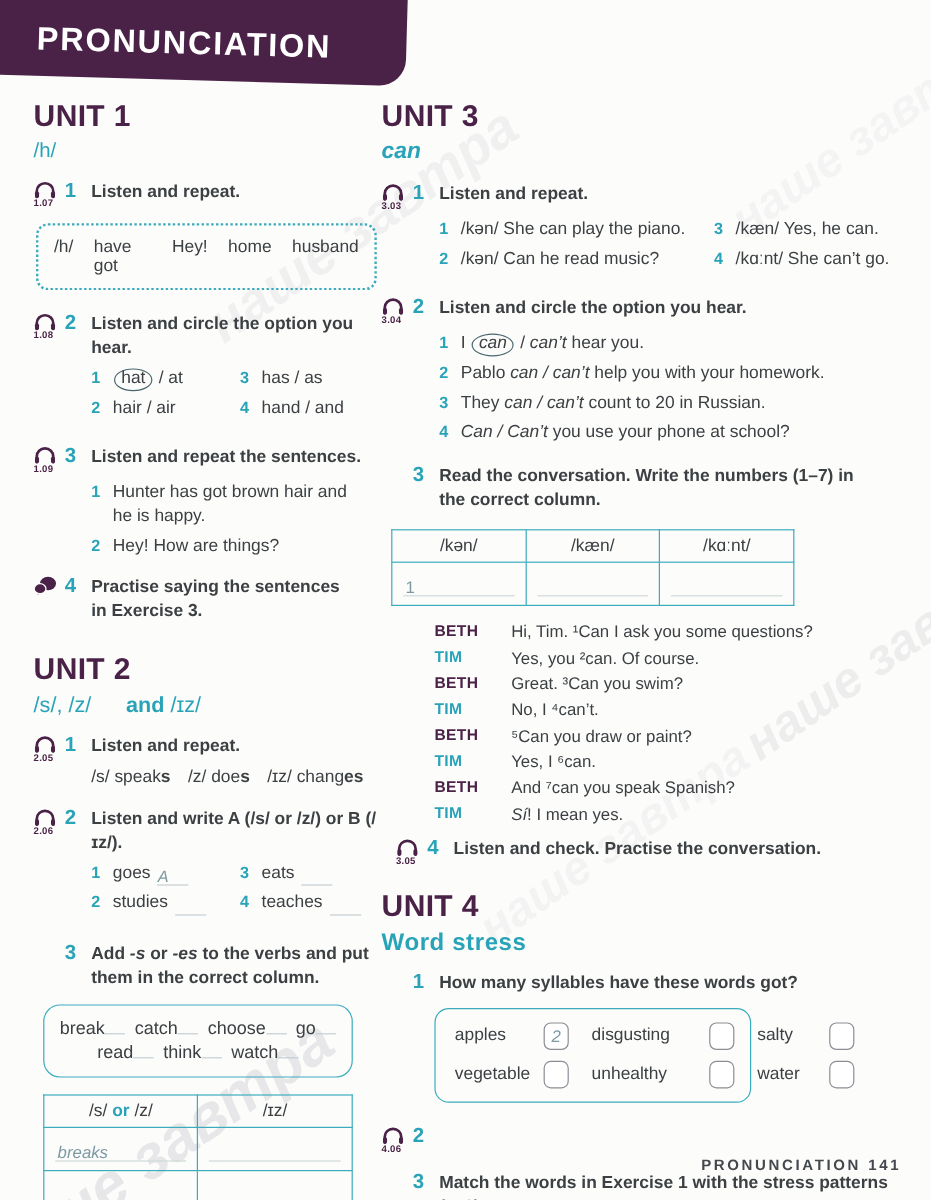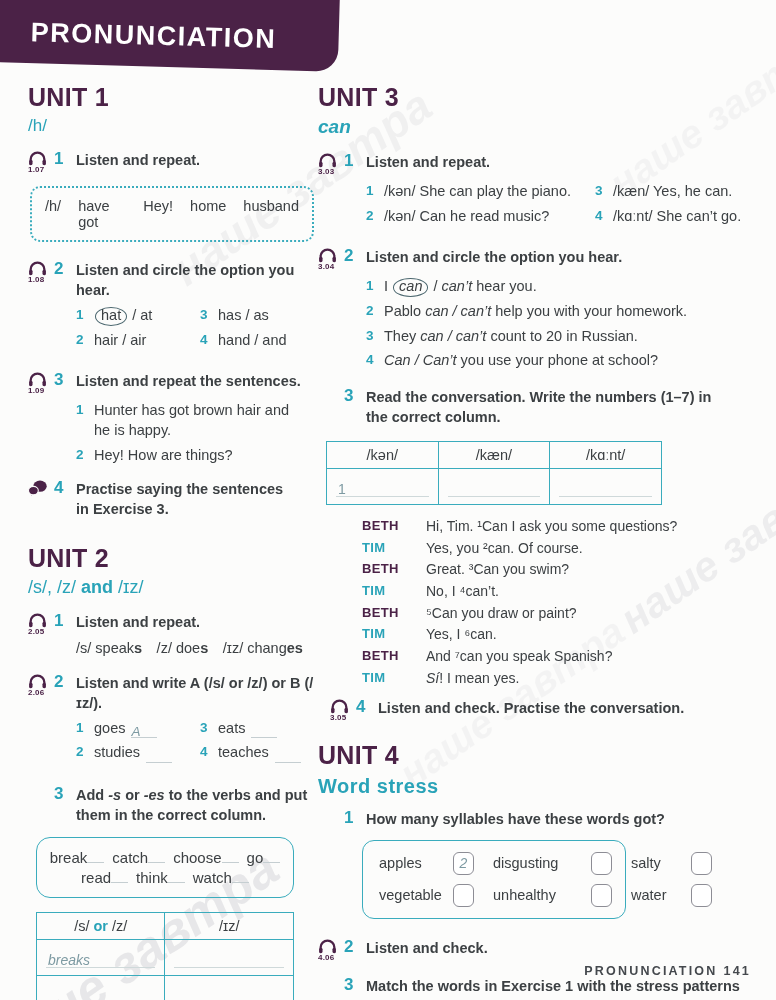--- a/index.html
+++ b/index.html
@@ -17,21 +17,21 @@
   .banner{position:absolute; left:-12px; top:-14px; width:352px; height:76px; background:var(--purple);
           border-radius:0 0 22px 0; transform:rotate(1.6deg); transform-origin:0 0;}
   .banner-title{padding:30px 0 0 44px; color:#fff; font-size:27px; font-weight:800; letter-spacing:1.5px;}
 
   .col{position:absolute; top:84px;}
   .col-left{left:28px; width:286px;}
   .col-right{left:318px; width:446px;}
 
   .unit-title{font-size:25px; font-weight:800; color:var(--purple); letter-spacing:.3px; line-height:1.1;}
   .unit-sub{font-size:17px; color:var(--teal); margin:4px 0 2px; line-height:1.2;}
-  .unit-sub .b{font-weight:800;}
+  .unit-sub .b{font-weight:800;margin-left:24px;}
   .sub-italic{font-weight:800; font-style:italic; font-size:19px;}
   .sub-bold{font-weight:800; font-size:20px; letter-spacing:.5px;}
   .mt-u{margin-top:26px;}
 
   .ex{display:flex; margin-top:13px; align-items:flex-start;}
   .ex-icon{width:26px; flex:none; display:flex; flex-direction:column; align-items:flex-start; padding-top:2px;}
   .audio{font-size:8px; font-weight:700; color:var(--purple); letter-spacing:.2px; margin-top:-1px;}
   .ex-num{width:22px; flex:none; color:var(--teal); font-weight:700; font-size:17px; line-height:1.15;}
   .ex-text{flex:1; font-weight:700; font-size:14.5px; line-height:1.38; padding-top:1px;}
   .ex-text .i, .i{font-style:italic;}
@@ -457,21 +457,20 @@
     <div class="ex" style="margin-top:18px;">
       <span class="ex-icon">
         <svg width="19" height="15" viewBox="0 0 19 16">
             <path d="M2.2 14 V8.8 C2.2 4.9 5.4 1.8 9.5 1.8 C13.6 1.8 16.8 4.9 16.8 8.8 V14" fill="none" stroke="#4b2247" stroke-width="2.4" stroke-linecap="round"></path>
             <rect x="0.6" y="9.2" width="3.6" height="5.8" rx="1.6" fill="#4b2247"></rect>
             <rect x="14.8" y="9.2" width="3.6" height="5.8" rx="1.6" fill="#4b2247"></rect>
           </svg>
         <span class="audio">4.06</span>
       </span>
       <span class="ex-num">2</span>
-      <span class="ex-text">Listen and check.</span>
     </div>
 
     <div class="ex">
       <span class="ex-icon"></span>
       <span class="ex-num">3</span>
       <span class="ex-text">Match the words in Exercise 1 with the stress patterns (1–3).</span>
     </div>
 
   </div>
 

